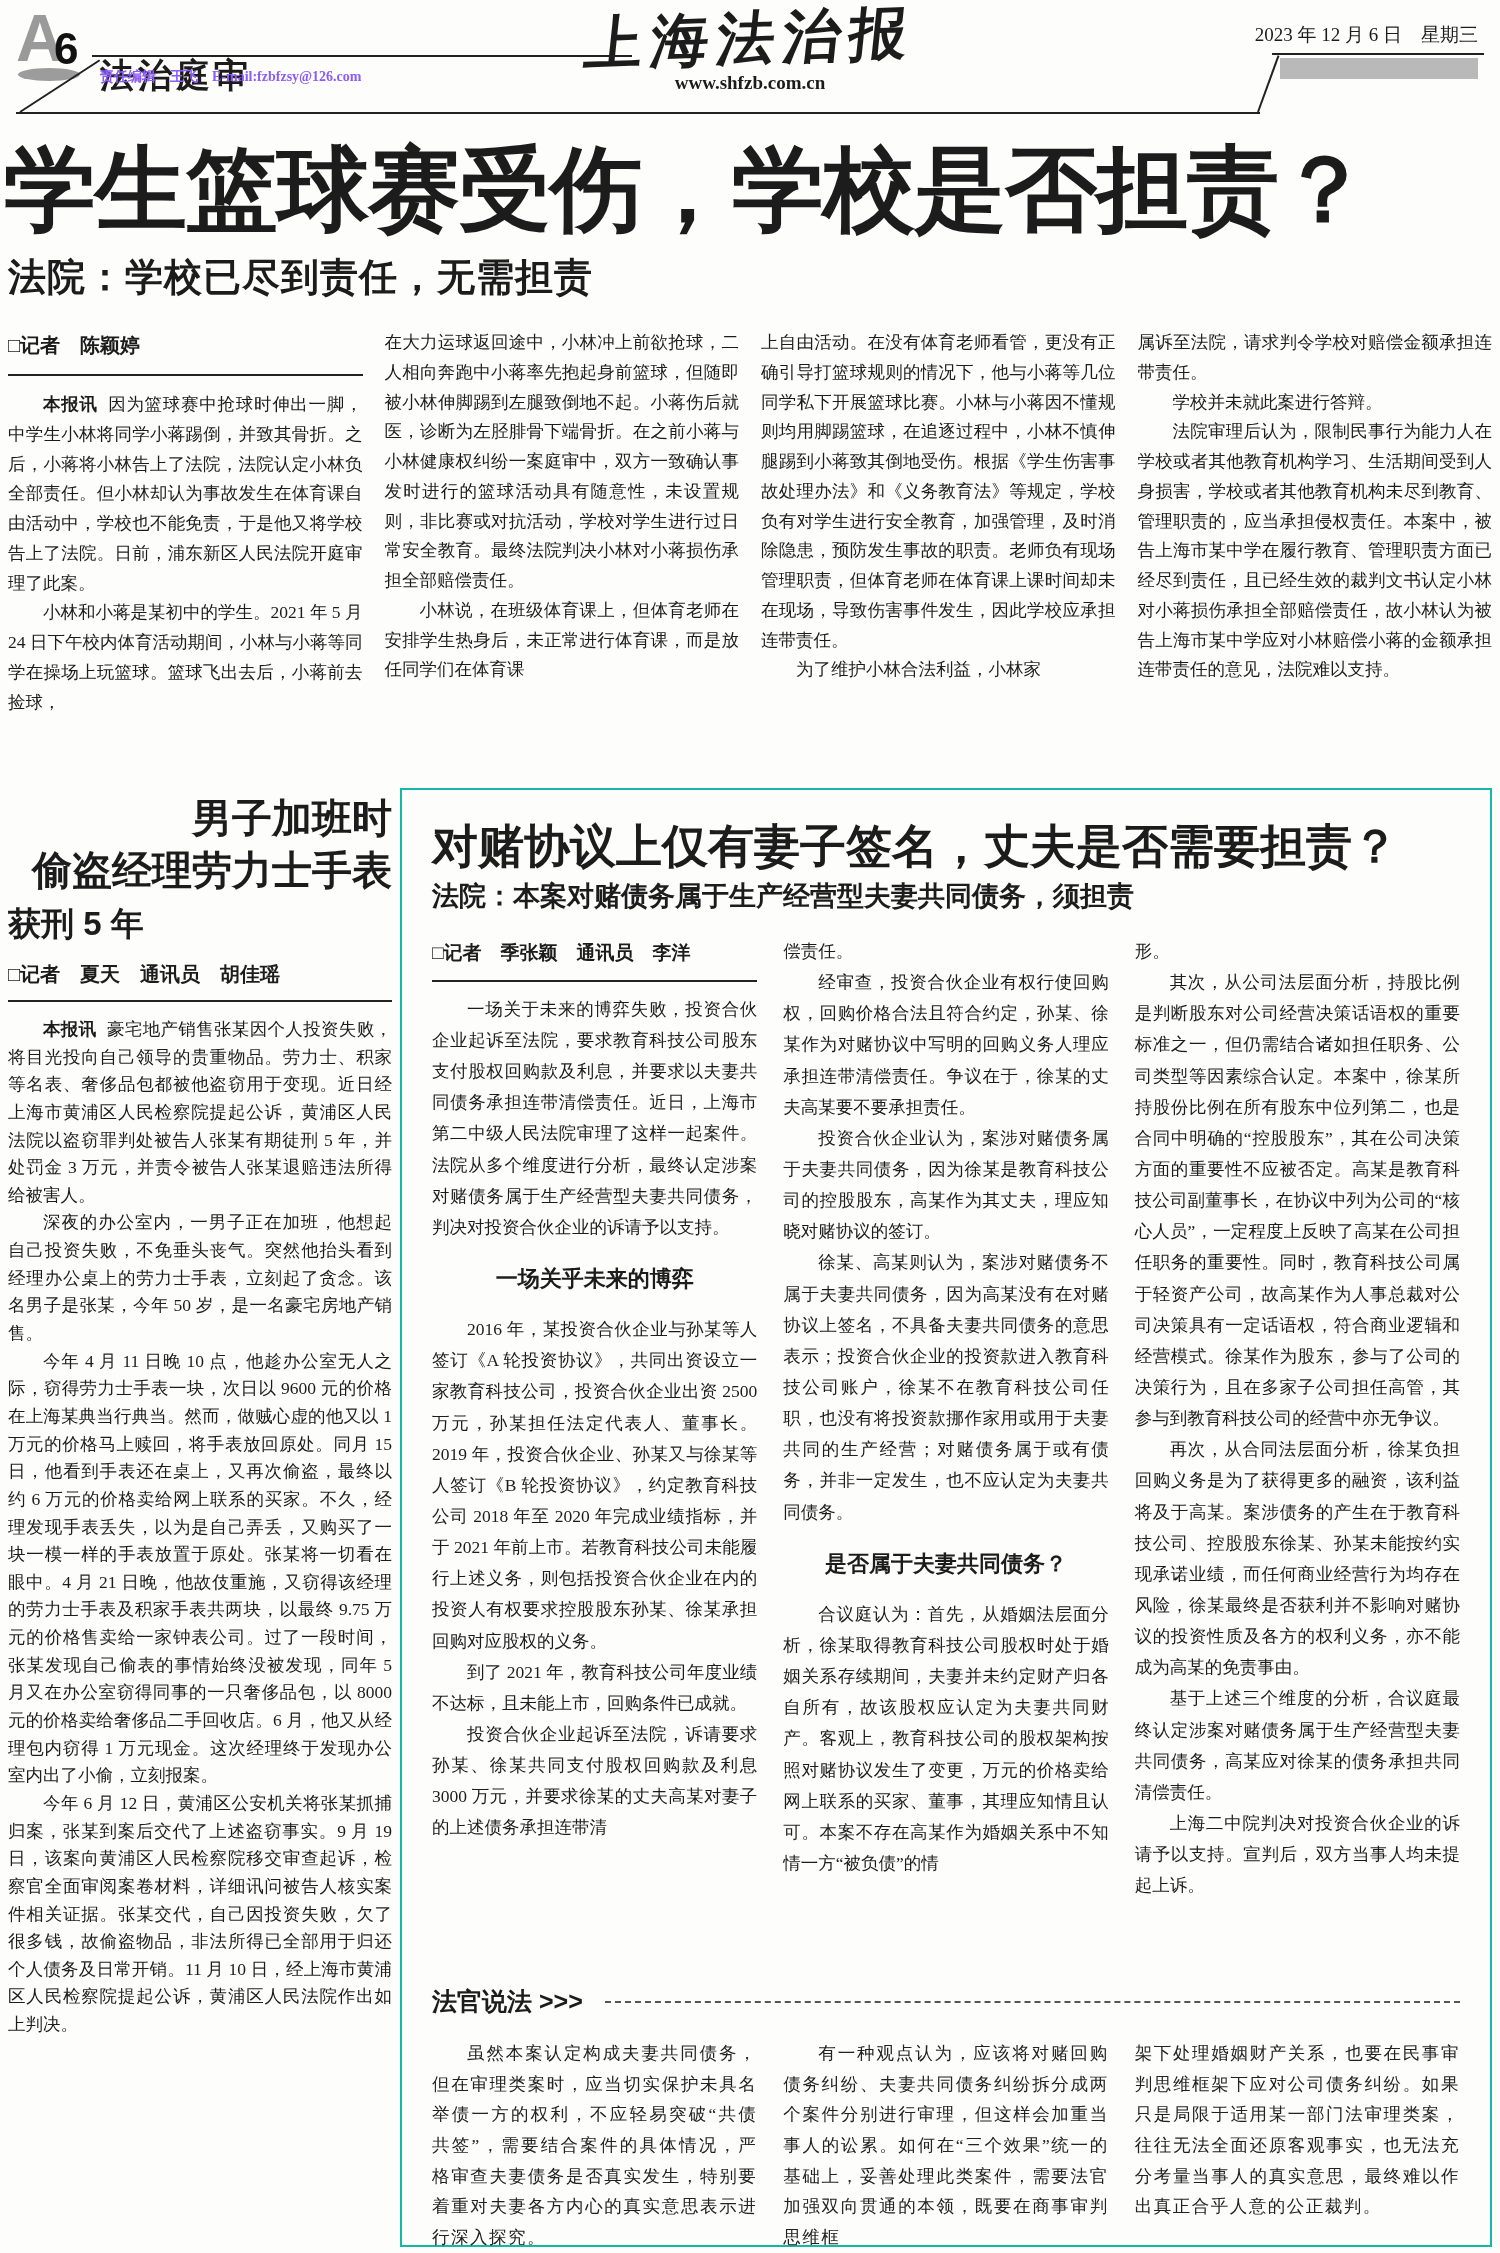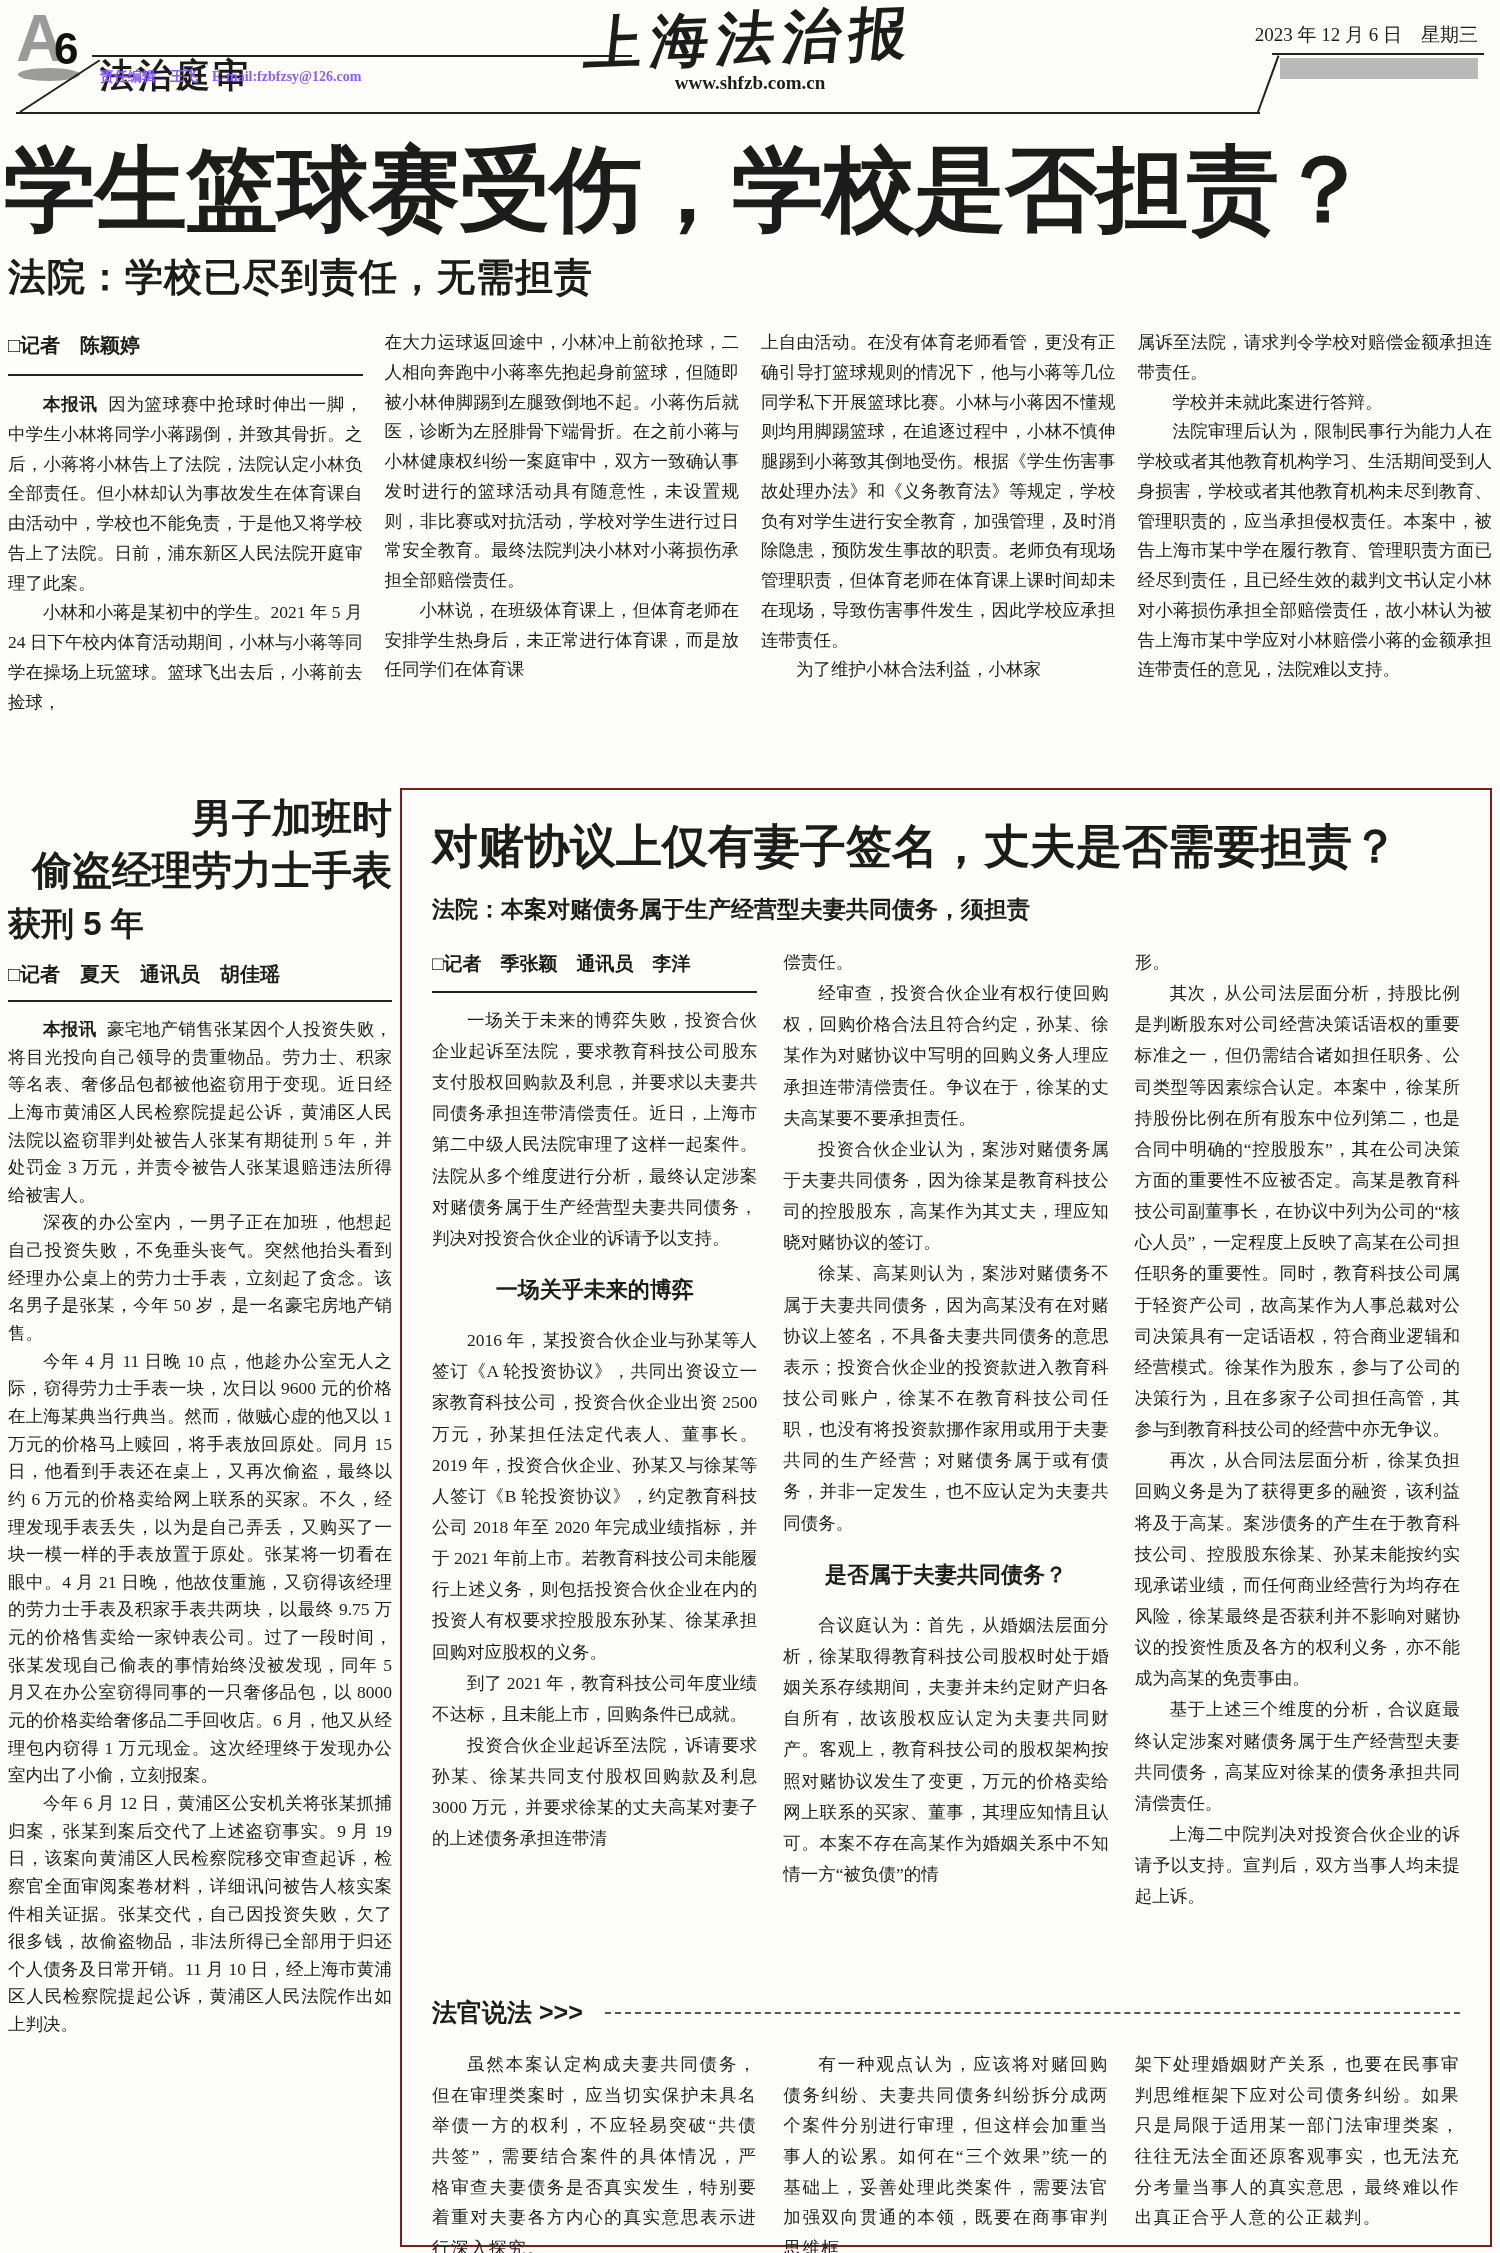--- a/index.html
+++ b/index.html
@@ -48,24 +48,24 @@
   b.lead{font-family:"Liberation Sans",sans-serif;padding-right:.6em;}
 
   
   #left-article{position:absolute;left:8px;top:792px;width:384px;bottom:6px;overflow:hidden;}
   #left-title{font-family:"Liberation Sans",sans-serif;font-size:40px;font-weight:900;line-height:1.3;text-align:right;}
   #left-title3{font-family:"Liberation Sans",sans-serif;font-size:33px;font-weight:700;margin:6px 0 14px 0;}
   #left-article .body{font-size:17.5px;line-height:1.58;}
 
   
   #box-article{position:absolute;left:400px;top:788px;width:1092px;height:1459px;
-        border:2px solid #7f1d1d;box-sizing:border-box;padding:26px 30px;background:#fdfdfc;}
+        border:2px solid #14b8a6;box-sizing:border-box;padding:26px 30px;background:#fdfdfc;}
   #box-headline{font-family:"Liberation Sans",sans-serif;font-size:46px;font-weight:900;
         letter-spacing:0;white-space:nowrap;}
-  #box-subhead{font-family:"Liberation Sans",sans-serif;font-size:23px;font-weight:700;margin-top:16px;}
+  #box-subhead{font-family:"Liberation Sans",sans-serif;font-size:27px;font-weight:700;}
   #box-body{display:flex;gap:26px;margin-top:22px;height:1035px;overflow:hidden;
         font-size:17.5px;line-height:1.78;}
   #box-body .col{flex:1;}
   #box-body .byline{font-size:19px;padding-bottom:10px;margin-bottom:12px;}
   .col-heading{font-family:"Liberation Sans",sans-serif;font-size:22px;font-weight:700;
         text-align:center;margin:16px 0;text-indent:0;}
 
   #judge-row{display:flex;align-items:center;margin-top:14px;}
   #judge-label{font-family:Liberation Sans, sans-serif;font-size:25px;font-weight:700;white-space:nowrap;}
   #judge-dash{flex:1;border-top:2px dashed #555;margin-left:22px;}

